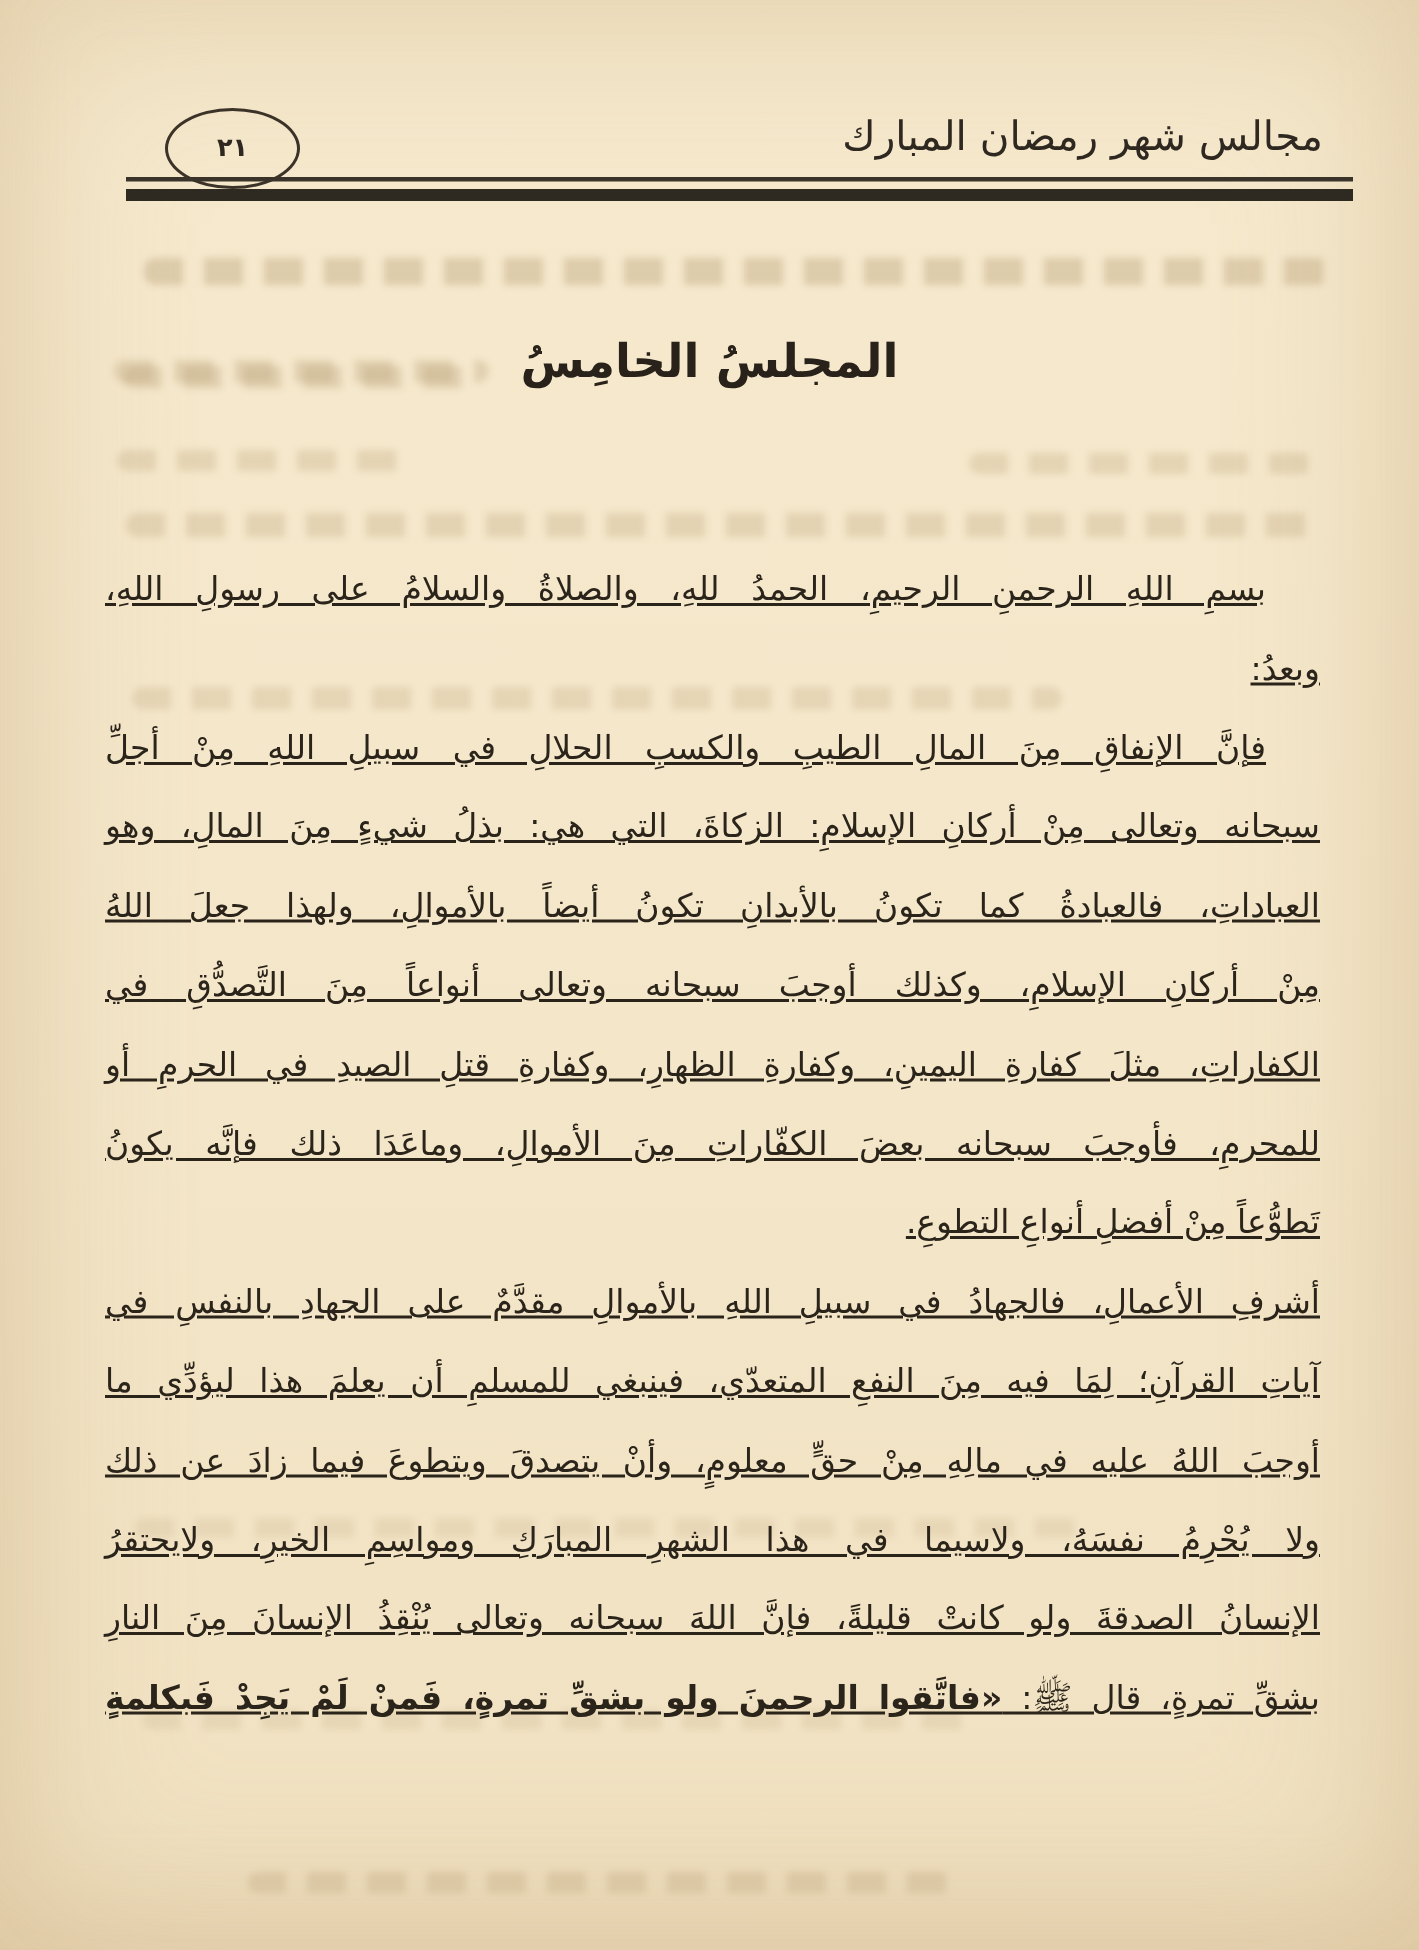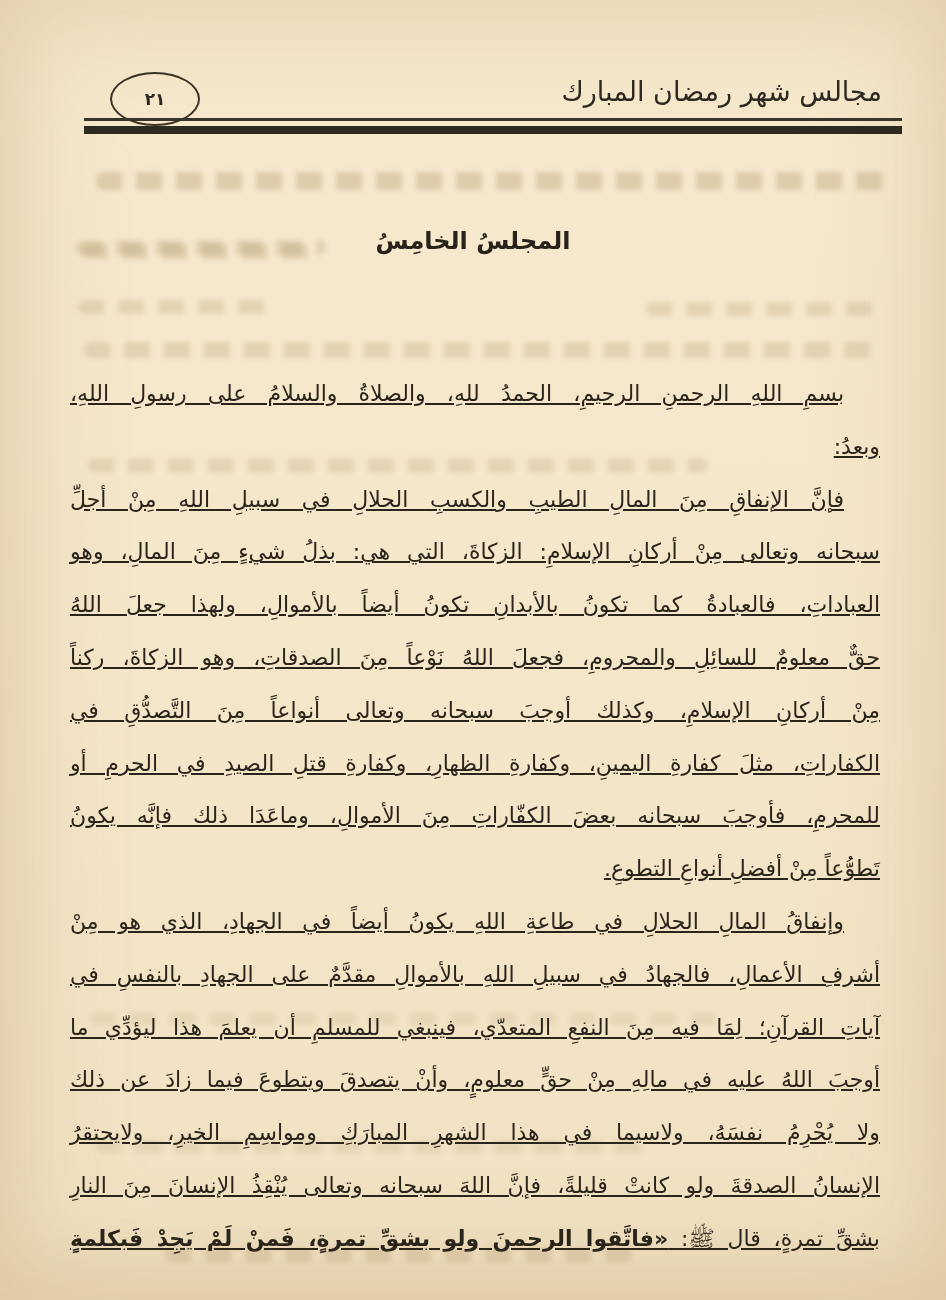--- a/index.html
+++ b/index.html
@@ -72,21 +72,21 @@
   
   .chapter {
     position: absolute;
     z-index: 2;
     top: 216px;
     left: 0;
     right: 0;
     text-align: center;
   }
   .chapter-line {
-    font-size: 24px;
+    font-size: 31px;
     font-weight: bold;
     line-height: 50px;
     color: #29221a;
   }
 
   
   .body-text {
     position: absolute;
     z-index: 2;
     top: 368px;
@@ -136,27 +136,25 @@
     <div class="chapter-line">المجلسُ الخامِسُ</div>
   </div>
 
   <div class="body-text">
     <div class="line first">بسمِ اللهِ الرحمنِ الرحيمِ، الحمدُ للهِ، والصلاةُ والسلامُ على رسولِ اللهِ،</div>
     <div class="line end">وبعدُ:</div>
 
     <div class="line first">فإنَّ الإنفاقِ مِنَ المالِ الطيبِ والكسبِ الحلالِ في سبيلِ اللهِ مِنْ أجلِّ</div>
     <div class="line">سبحانه وتعالى مِنْ أركانِ الإسلامِ: الزكاةَ، التي هي: بذلُ شيءٍ مِنَ المالِ، وهو</div>
     <div class="line">العباداتِ، فالعبادةُ كما تكونُ بالأبدانِ تكونُ أيضاً بالأموالِ، ولهذا جعلَ اللهُ</div>
-    <div class="line">حقٌّ معلومٌ للسائِلِ والمحرومِ، فجعلَ اللهُ نَوْعاً مِنَ الصدقاتِ، وهو الزكاةَ، ركناً</div>
     <div class="line">مِنْ أركانِ الإسلامِ، وكذلك أوجبَ سبحانه وتعالى أنواعاً مِنَ التَّصدُّقِ في</div>
     <div class="line">الكفاراتِ، مثلَ كفارةِ اليمينِ، وكفارةِ الظهارِ، وكفارةِ قتلِ الصيدِ في الحرمِ أو</div>
     <div class="line">للمحرمِ، فأوجبَ سبحانه بعضَ الكفّاراتِ مِنَ الأموالِ، وماعَدَا ذلك فإنَّه يكونُ</div>
     <div class="line end">تَطوُّعاً مِنْ أفضلِ أنواعِ التطوعِ.</div>
 
-    <div class="line first">وإنفاقُ المالِ الحلالِ في طاعةِ اللهِ يكونُ أيضاً في الجهادِ، الذي هو مِنْ</div>
     <div class="line">أشرفِ الأعمالِ، فالجهادُ في سبيلِ اللهِ بالأموالِ مقدَّمٌ على الجهادِ بالنفسِ في</div>
     <div class="line">آياتِ القرآنِ؛ لِمَا فيه مِنَ النفعِ المتعدّي، فينبغي للمسلمِ أن يعلمَ هذا ليؤدِّي ما</div>
     <div class="line">أوجبَ اللهُ عليه في مالِهِ مِنْ حقٍّ معلومٍ، وأنْ يتصدقَ ويتطوعَ فيما زادَ عن ذلك</div>
     <div class="line">ولا يُحْرِمُ نفسَهُ، ولاسيما في هذا الشهرِ المبارَكِ ومواسِمِ الخيرِ، ولايحتقرُ</div>
     <div class="line">الإنسانُ الصدقةَ ولو كانتْ قليلةً، فإنَّ اللهَ سبحانه وتعالى يُنْقِذُ الإنسانَ مِنَ النارِ</div>
     <div class="line">
       <span>بشقِّ تمرةٍ، قال ﷺ: </span><span class="bold">«فاتَّقوا الرحمنَ ولو بشقِّ تمرةٍ، فَمنْ لَمْ يَجِدْ فَبكلمةٍ</span>
     </div>
   </div>
 

